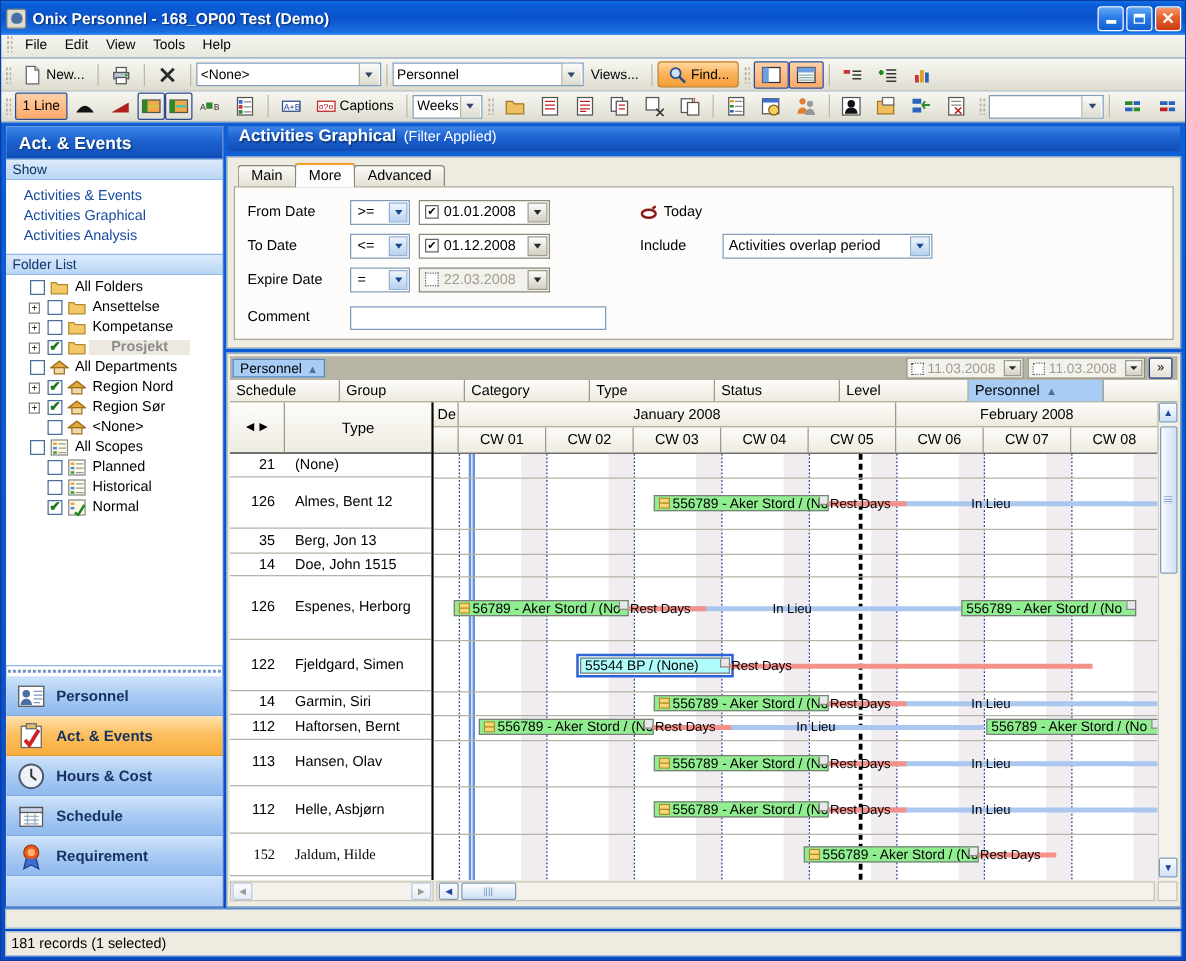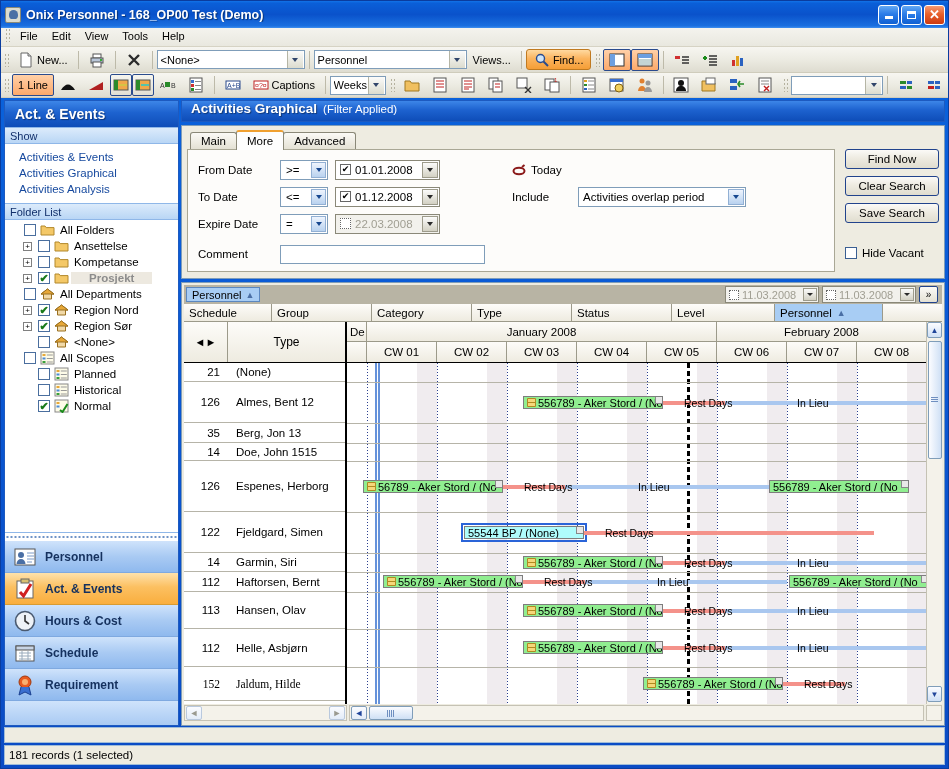--- a/index.html
+++ b/index.html
@@ -317,21 +317,21 @@
   .blueline { position:absolute; top:0; bottom:0; width:2px; background:#4a7fd4; opacity:.85;}
   .rowline { position:absolute; left:0; right:0; height:1px; background:#b6b4a8;}
   .bar { position:absolute; height:13px; display:flex; align-items:center;
     font-size:11px; white-space:nowrap; overflow:hidden; padding-left:3px; }
   .bar.green { background:#90ee90; border:1px solid #7d7d7d; color:#000; }
   .bar.cyan { background:#affcfc; border:1px solid #7d7d7d; color:#000; }
   .bar.sel { outline:2px solid #2a64d8; outline-offset:1px; }
   .thin { position:absolute; height:4px; }
   .thin.red { background:#f4928a; }
   .thin.blue { background:#a9c7ef; }
-  .tlabelbar { position:absolute; font-size:10.5px; color:#000; white-space:nowrap;margin-left:20px; }
+  .tlabelbar { position:absolute; font-size:10.5px; color:#000; white-space:nowrap; }
   .corner { position:absolute; right:0; top:0; width:7px;height:7px;
     background:#e8e8e8; border-left:1px solid #888; border-bottom:1px solid #888;}
   .noteic { width:9px;height:9px;flex:0 0 9px;margin-right:2px;}
 
   .vscroll { width:16px; flex:0 0 16px; background:#f4f2ea; border-left:1px solid #c5c2b4;
     display:flex; flex-direction:column; align-items:center; }
   .sbtn { width:15px;height:16px;border:1px solid #7f9db9;border-radius:2px;
     background:linear-gradient(180deg,#fbfcff,#cfe0f5); display:flex;align-items:center;justify-content:center;
     font-size:8px; color:#20459a; }
   .sthumb { width:14px; flex:0 0 auto; height:118px; margin-top:3px;
@@ -894,29 +894,20 @@
             <div class="inc-row">
               <div class="inc-label">Include</div>
               <div class="inc-sel">
                 <span>Activities overlap period</span>
                 <span class="dd"></span>
               </div>
             </div>
           </div>
         </div>
 
-        <div class="sbtns">
-          <div class="pbtn">Find Now</div>
-          <div class="pbtn">Clear Search</div>
-          <div class="pbtn">Save Search</div>
-          <div class="hide-vac">
-            <span class="cbx2"></span>
-            <span>Hide Vacant</span>
-          </div>
-        </div>
       </div>
 
       <div class="gridwrap">
         <div class="sortbar">
           <div class="sort-chip">
             <span>Personnel</span>
             <span style="color:#4a6fa5;font-size:9px;">▲</span>
           </div>
           <div class="sortbar-right">
             <div class="mini-dt">

